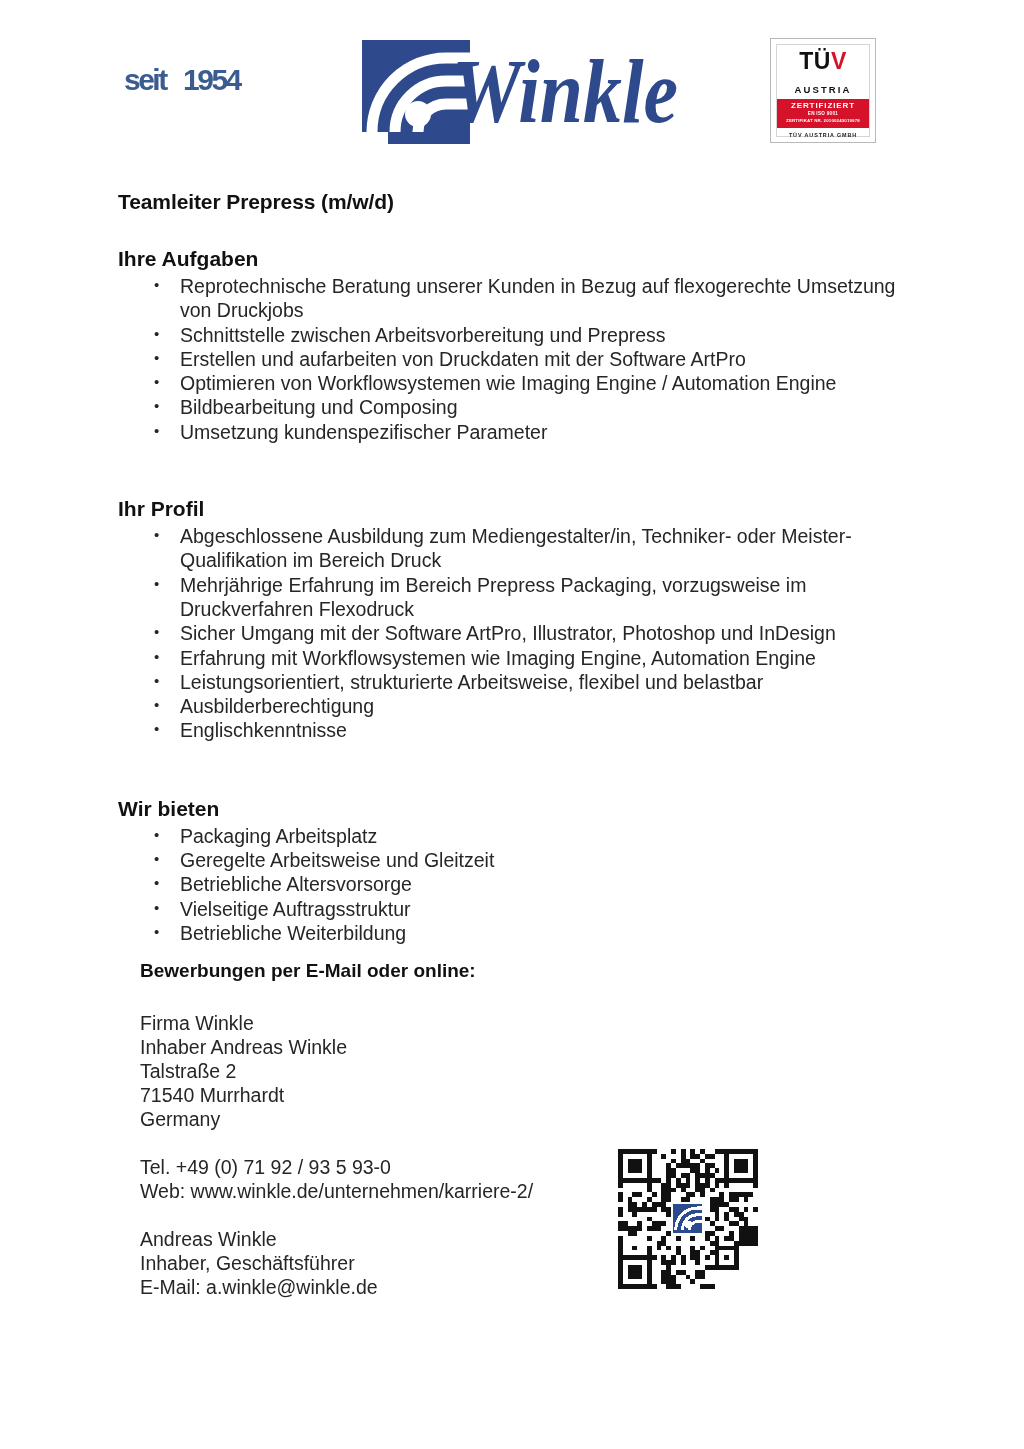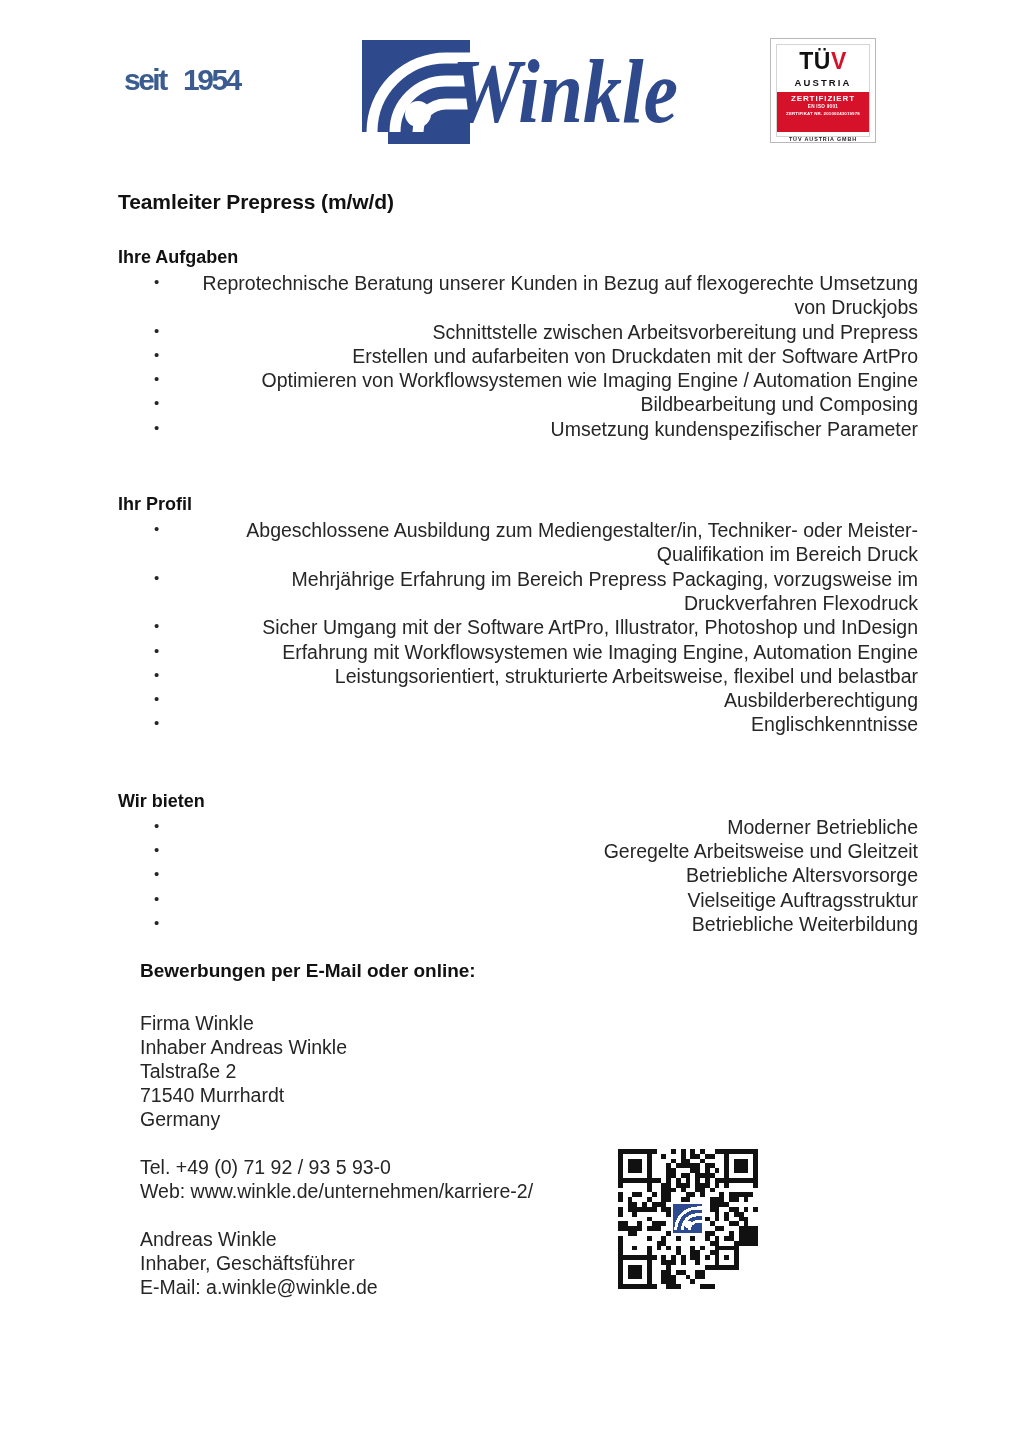--- a/index.html
+++ b/index.html
@@ -89,29 +89,29 @@
     line-height: 1;
     color: #111;
     font-family: "Liberation Sans", sans-serif;
   }
   .tuv-logo .v { color: #d6122b; }
   .tuv-austria {
     font-size: 9.5px;
     font-weight: 700;
     letter-spacing: 2.1px;
     color: #111;
-    margin-top: 4px;
+    margin-top: 11px;
     margin-bottom: 4px;
   }
   .tuv-red {
     background: #d6122b;
     width: 92px;
     color: #fff;
     text-align: center;
-    padding: 2px 0 15px 0;
+    padding: 2px 0 4px 0;
     box-sizing: border-box;
   }
   .tuv-red .l1 { font-size: 8px; font-weight: 700; letter-spacing: 0.9px; line-height: 1.25; }
   .tuv-red .l2 { font-size: 4.6px; font-weight: 700; letter-spacing: 0.3px; line-height: 1.5; }
   .tuv-red .l3 { font-size: 4.4px; font-weight: 700; letter-spacing: 0.15px; line-height: 1.4; }
   .tuv-foot {
     font-size: 5.4px;
     font-weight: 700;
     letter-spacing: 0.9px;
     color: #222;
@@ -127,30 +127,29 @@
   }
   .job-title {
     font-size: 21px;
     font-weight: 700;
     letter-spacing: -0.1px;
     margin: 0 0 33px 0;
     color: #111;
   }
   .section { margin-bottom: 0; }
   .section-head {
-    font-size: 18px;
+    font-size: 21px;
     font-weight: 700;
     margin: 0 0 3px 0;
     color: #111;
   }
   ul.bullets {
     list-style: none;
     margin: 0;
     padding: 0;
-    text-align: right;
   }
   ul.bullets li {
     position: relative;
     padding-left: 62px;
     font-size: 19.5px;
     line-height: 24.3px;
     color: #262626;
     margin: 0;
   }
   ul.bullets li::before {
@@ -262,21 +261,21 @@
       <li>Ausbilderberechtigung</li>
       <li>Englischkenntnisse</li>
     </ul>
   </div>
 
   <div class="gap-3"></div>
 
   <div class="section">
     <div class="section-head">Wir bieten</div>
     <ul class="bullets">
-      <li>Moderner Betriebliche</li>
+      <li>Packaging Arbeitsplatz</li>
       <li>Geregelte Arbeitsweise und Gleitzeit</li>
       <li>Betriebliche Altersvorsorge</li>
       <li>Vielseitige Auftragsstruktur</li>
       <li>Betriebliche Weiterbildung</li>
     </ul>
   </div>
 </div>
 
 <div class="contact">
   <div class="contact-head">Bewerbungen per E-Mail oder online:</div>

